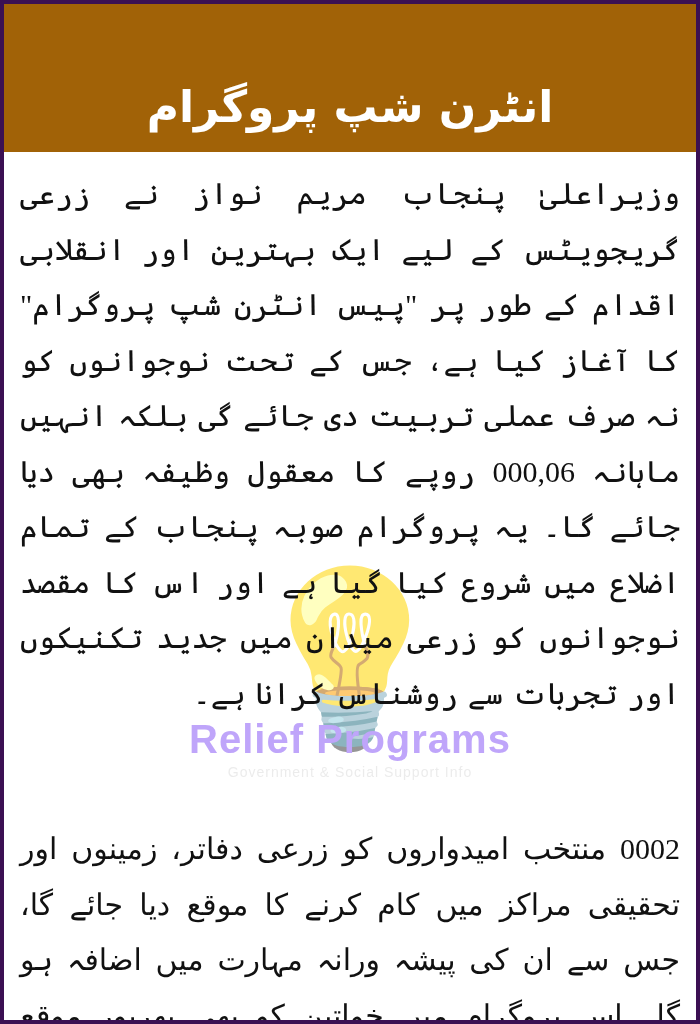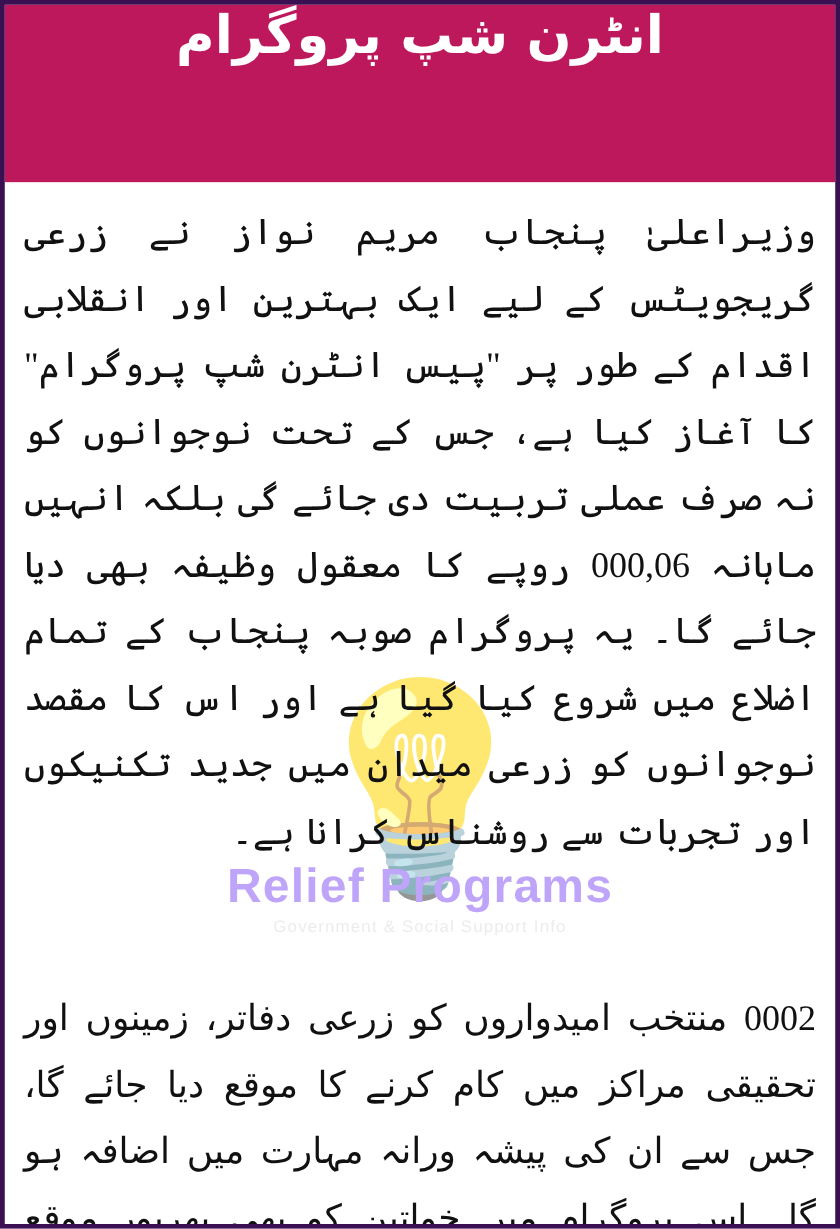--- a/index.html
+++ b/index.html
@@ -17,23 +17,23 @@
     position: relative;
     width: 700px;
     height: 1024px;
     box-sizing: border-box;
     background: #ffffff;
     border: 4px solid #3b1053;
     overflow: hidden;
   }
   .header {
     height: 148px;
-    background: #be185d;
+    background: #a16207;
     display: flex;
-    align-items: flex-start;
+    align-items: flex-end;
     justify-content: center;
     box-sizing: border-box;
     padding: 0 20px 18px 20px;
   }
   .header-title {
     color: #ffffff;
     font-family: "DejaVu Sans", sans-serif;
     font-size: 44px;
     font-weight: bold;
     direction: rtl;

